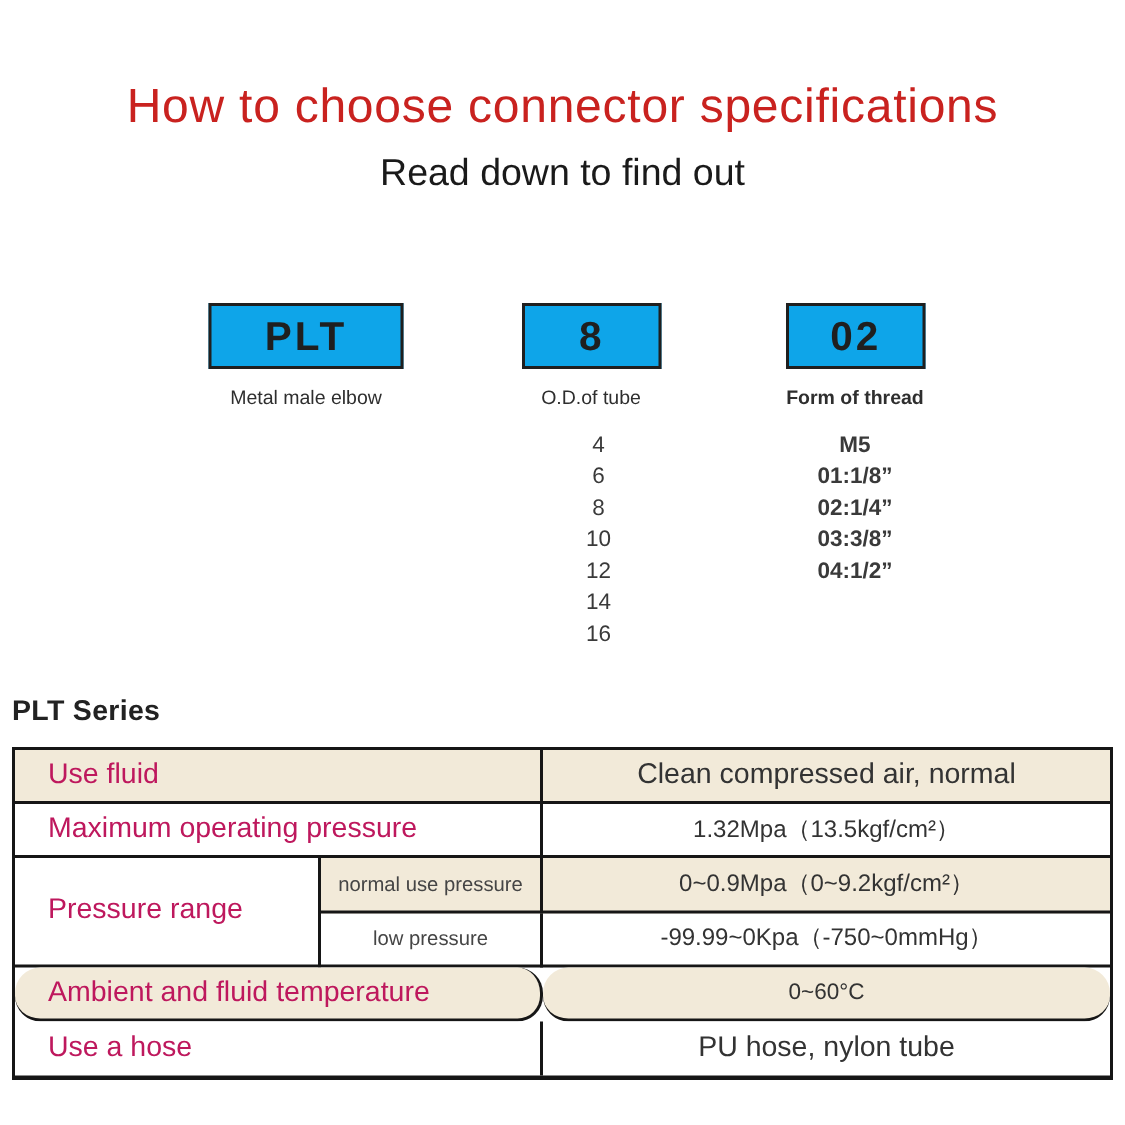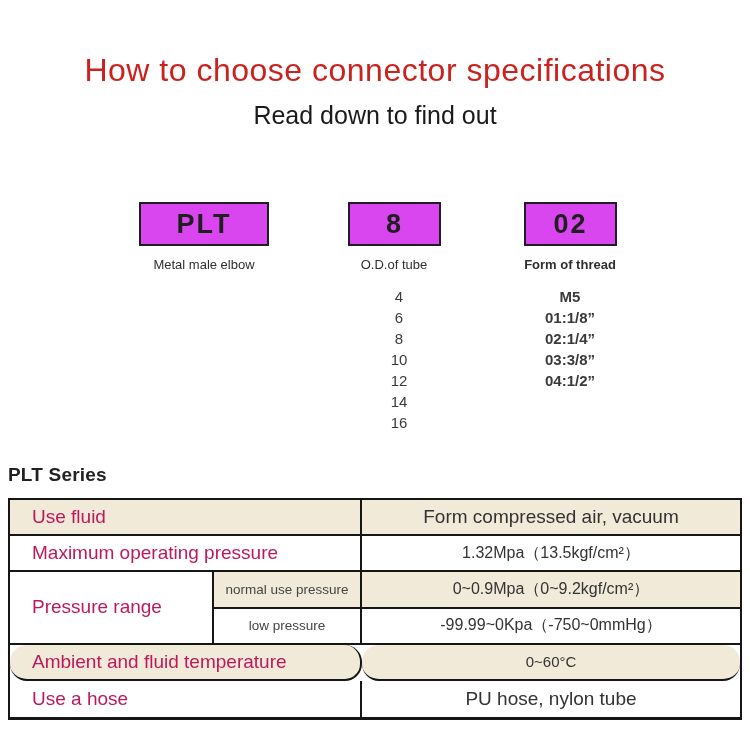--- a/index.html
+++ b/index.html
@@ -13,21 +13,21 @@
     text-align: center; font-size: 32px; font-weight: 500;
     letter-spacing: 0.5px;
   }
   .subtitle {
     top: 101px; left: 0; width: 750px;
     text-align: center; font-size: 25px; color: #1a1a1a;
   }
 
   .spec-box {
     top: 202px; height: 44px;
-    border: 2px solid #1f1f1f; background: #d946ef;
+    border: 2px solid #1f1f1f; background: #0ea5e9;
     display: flex; align-items: center; justify-content: center;
     font-size: 27px; font-weight: bold; letter-spacing: 2px; color: #1f1f1f;
   }
   .box-plt { left: 139px; width: 130px; }
   .box-od  { left: 348px; width: 93px; }
   .box-thr { left: 524px; width: 93px; }
 
   .box-label {
     top: 257px; width: 180px; text-align: center;
     font-size: 13px; color: #2e2e2e;
@@ -108,21 +108,21 @@
     <div>02:1/4”</div>
     <div>03:3/8”</div>
     <div>04:1/2”</div>
   </div>
 
 <div class="abs series-heading">PLT Series</div>
 
 <div class="abs spec-table">
 
   <div class="cell label-cell span2 r1 tint">Use fluid</div>
-  <div class="cell value-cell last-col v-lg r1 c3 tint">Form compressed air, vacuum</div>
+  <div class="cell value-cell last-col v-lg r1 c3 tint">Clean compressed air, normal</div>
 
   <div class="cell label-cell span2 r2">Maximum operating pressure</div>
   <div class="cell value-cell last-col v-md r2 c3">1.32Mpa（13.5kgf/cm²）</div>
 
   <div class="cell label-cell rowspan2">Pressure range</div>
   <div class="cell sub-cell r3 c2 tint">normal use pressure</div>
   <div class="cell value-cell last-col v-md r3 c3 tint">0~0.9Mpa（0~9.2kgf/cm²）</div>
 
   <div class="cell sub-cell r4 c2">low pressure</div>
   <div class="cell value-cell last-col v-md r4 c3">-99.99~0Kpa（-750~0mmHg）</div>

